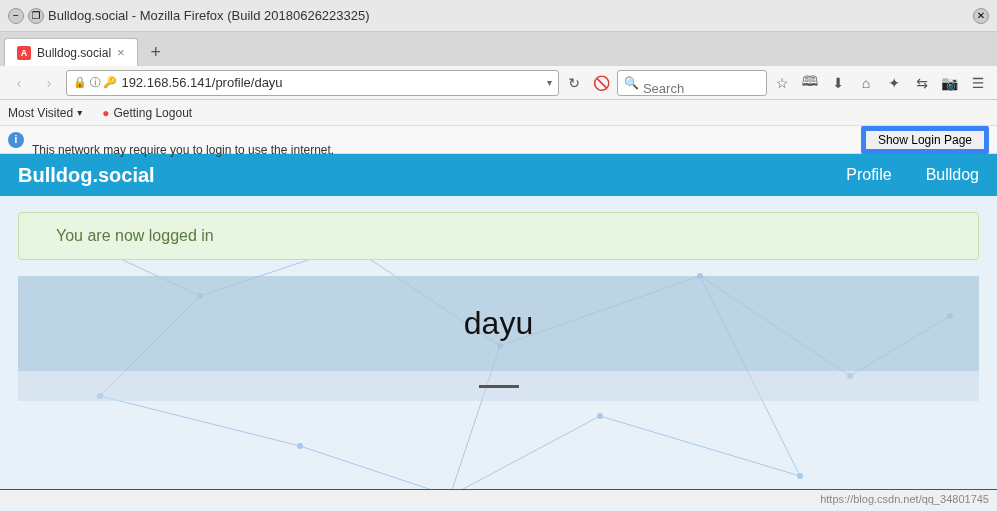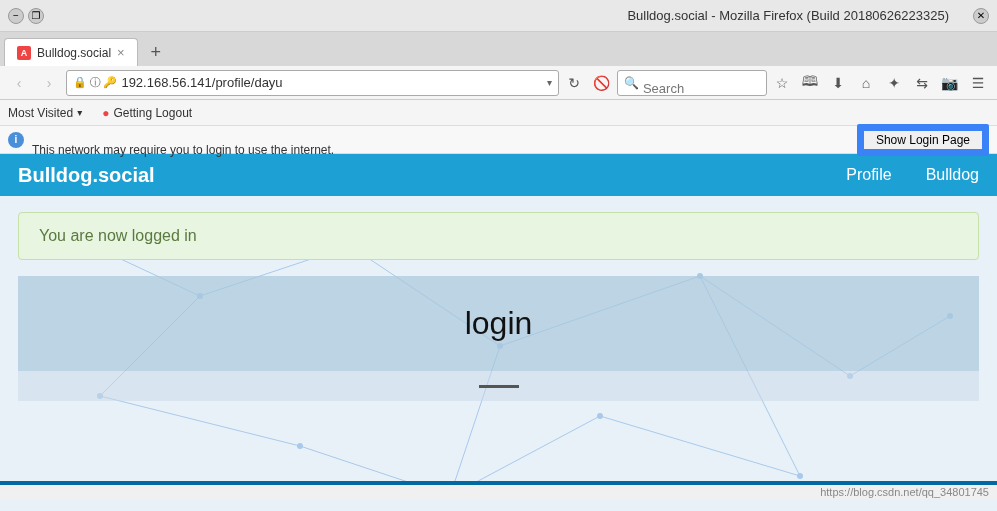--- a/index.html
+++ b/index.html
@@ -10,21 +10,21 @@
       background: #e8e8e8;
       height: 32px;
       display: flex;
       align-items: center;
       justify-content: space-between;
       padding: 0 8px;
       border-bottom: 1px solid #ccc;
     }
     .title-bar-text {
       flex: 1;
-      text-align: right;
+      text-align: left;
       font-size: 13px;
       color: #333;
     }
     .win-btn {
       width: 16px;
       height: 16px;
       border-radius: 50%;
       border: 1px solid #999;
       background: #ccc;
       cursor: pointer;
@@ -247,21 +247,21 @@
       font-weight: bold;
       flex-shrink: 0;
     }
     .network-msg {
       flex: 1;
       font-size: 12px;
       margin-top: 20px;
     }
     .show-login-btn {
       background: #f0f0f0;
-      border: 7px solid #3b82f6;
+      border: 5px solid #3b82f6;
       padding: 2px 12px;
       font-size: 12px;
       cursor: pointer;
       border-radius: 2px;
     }
 
     
     .site-nav {
       background: #1da1d5;
       height: 42px;
@@ -301,21 +301,21 @@
       top: 0; left: 0; right: 0; bottom: 0;
       opacity: 0.4;
     }
 
     
     .success-msg {
       position: relative;
       margin: 16px 18px;
       background: #e8f5e0;
       border: 1px solid #c5e0a8;
-      padding: 14px 20px;
+      padding: 14px 37px;
       border-radius: 4px;
       font-size: 16px;
       color: #5a7a40;
       z-index: 1;
     }
 
     
     .profile-header {
       position: relative;
       margin: 0 18px;
@@ -330,25 +330,25 @@
     }
     .profile-name {
       font-size: 32px;
       color: #111;
       font-weight: normal;
     }
 
     
     .status-bar {
       position: fixed;
-      bottom: 12px;
+      bottom: 4px;
       width: 997px;
       height: 18px;
       background: #f0f0f0;
-      border-top: 4px solid #0369a1;
+      border-top: 1px solid #0369a1;
       display: flex;
       align-items: center;
       justify-content: flex-end;
       padding: 0 8px;
       font-size: 11px;
       color: #888;
     }
 
     
     .profile-underline {
@@ -475,21 +475,21 @@
     <circle cx="450" cy="300" r="3" fill="#4a90d9"></circle>
     <circle cx="600" cy="220" r="3" fill="#4a90d9"></circle>
     <circle cx="800" cy="280" r="3" fill="#4a90d9"></circle>
   </svg>
 
   <div class="success-msg">
     <span>You are now logged in</span>
   </div>
 
   <div class="profile-header">
-    <span class="profile-name">login</span>
+    <span class="profile-name">dayu</span>
   </div>
 
   <div class="profile-underline"></div>
 </div>
 
 <div class="status-bar">
   <span>https://blog.csdn.net/qq_34801745</span>
 </div>
 
 </body></html>

